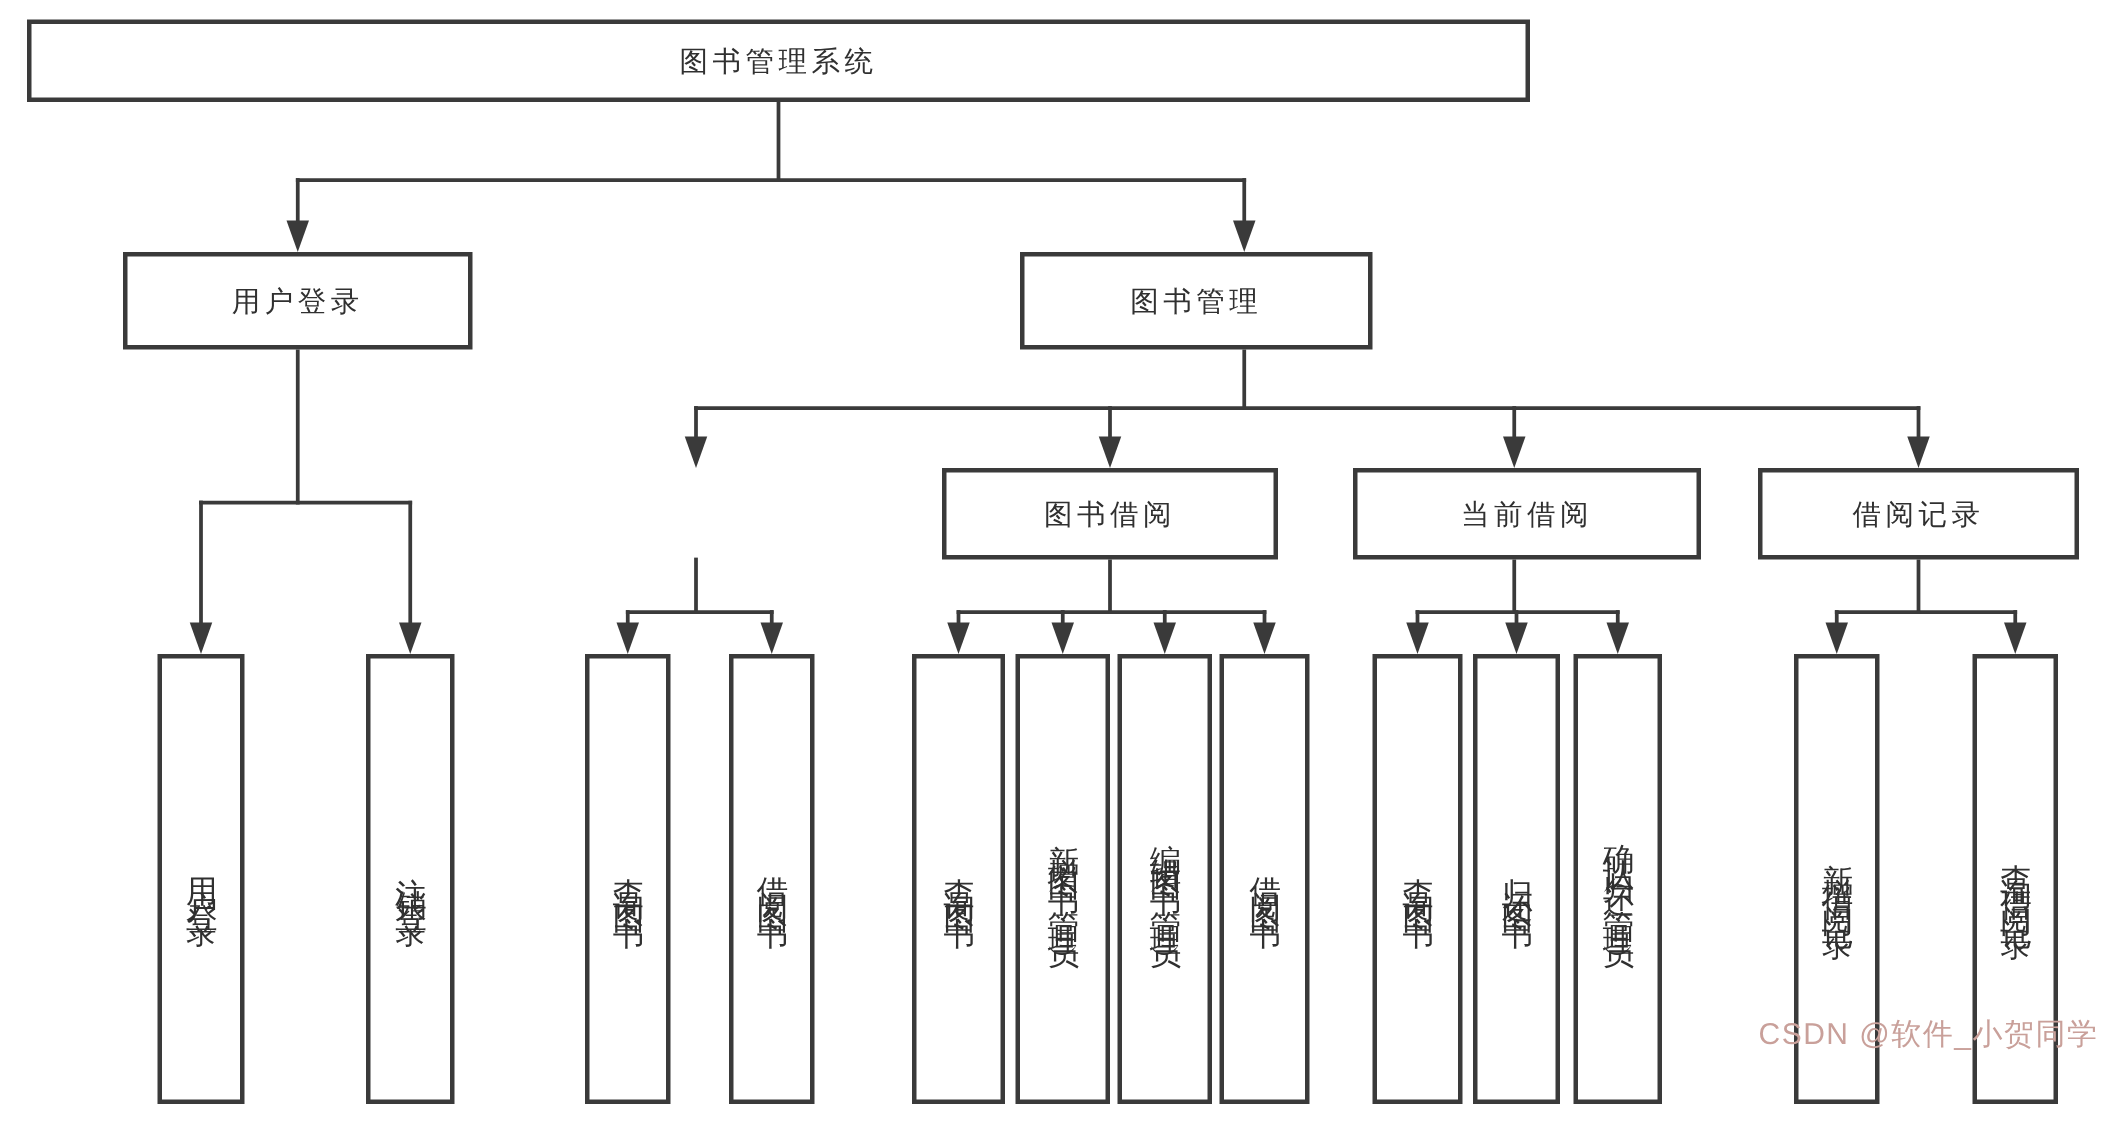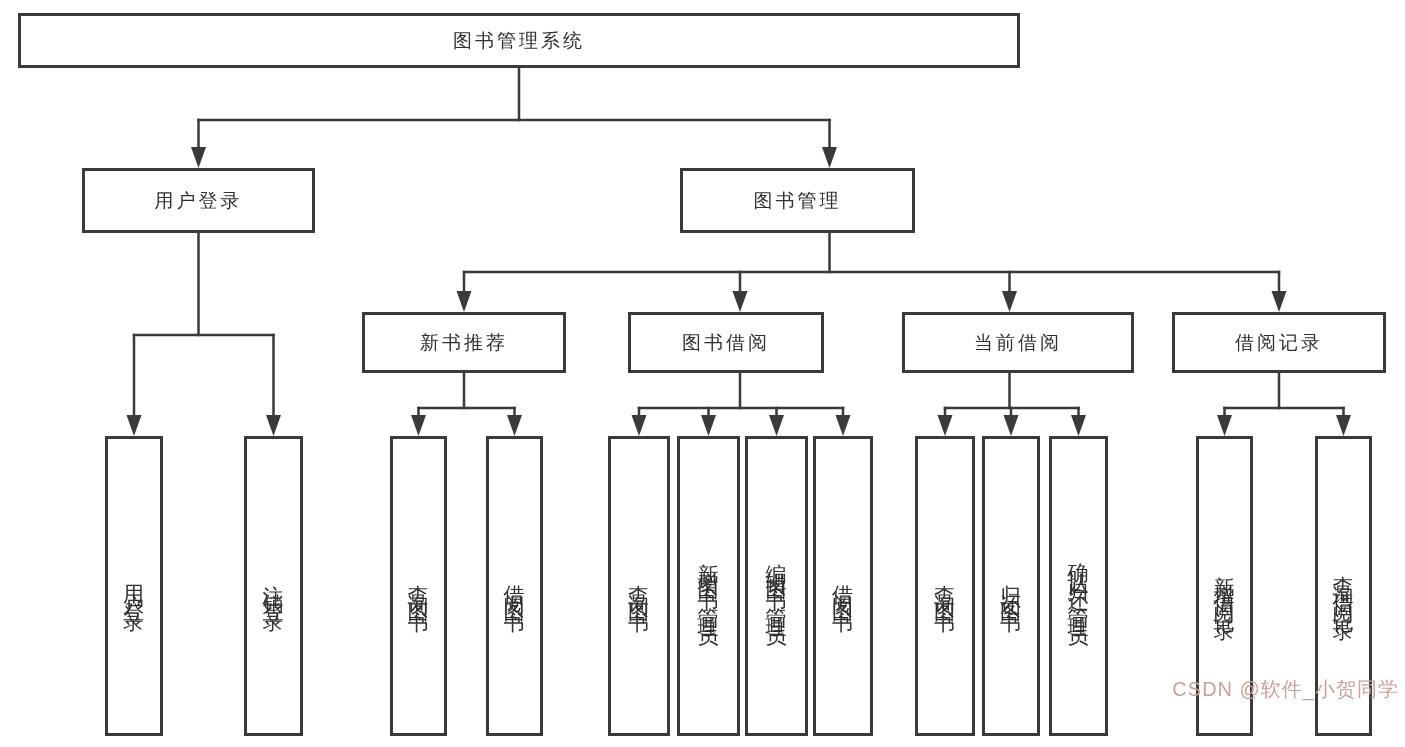--- a/index.html
+++ b/index.html
@@ -118,24 +118,21 @@
   <div id="watermark">CSDN @软件_小贺同学</div>
 <div class="box" style="left: 18px; top: 13px; width: 1002px; height: 55px;">
       <span class="label">图书管理系统</span>
     </div>
     <div class="box" style="left: 82px; top: 168px; width: 233px; height: 65px;">
       <span class="label">用户登录</span>
     </div>
     <div class="box" style="left: 680px; top: 168px; width: 235px; height: 65px;">
       <span class="label">图书管理</span>
     </div>
-    <div class="box" style="left: 362px; top: 312px; width: 204px; height: 61px;">
-      <span class="label">新书推荐</span>
-    </div>
-    <div class="box" style="left: 628px; top: 312px; width: 196px; height: 61px;">
+    <div class="box" style="left: 628px; top: 312px; width: 224px; height: 61px;">
       <span class="label">图书借阅</span>
     </div>
     <div class="box" style="left: 902px; top: 312px; width: 232px; height: 61px;">
       <span class="label">当前借阅</span>
     </div>
     <div class="box" style="left: 1172px; top: 312px; width: 214px; height: 61px;">
       <span class="label">借阅记录</span>
     </div>
     <div class="box leaf" style="left: 105px; top: 436px; width: 58px; height: 300px;">
       <span class="label">用户登录</span>

